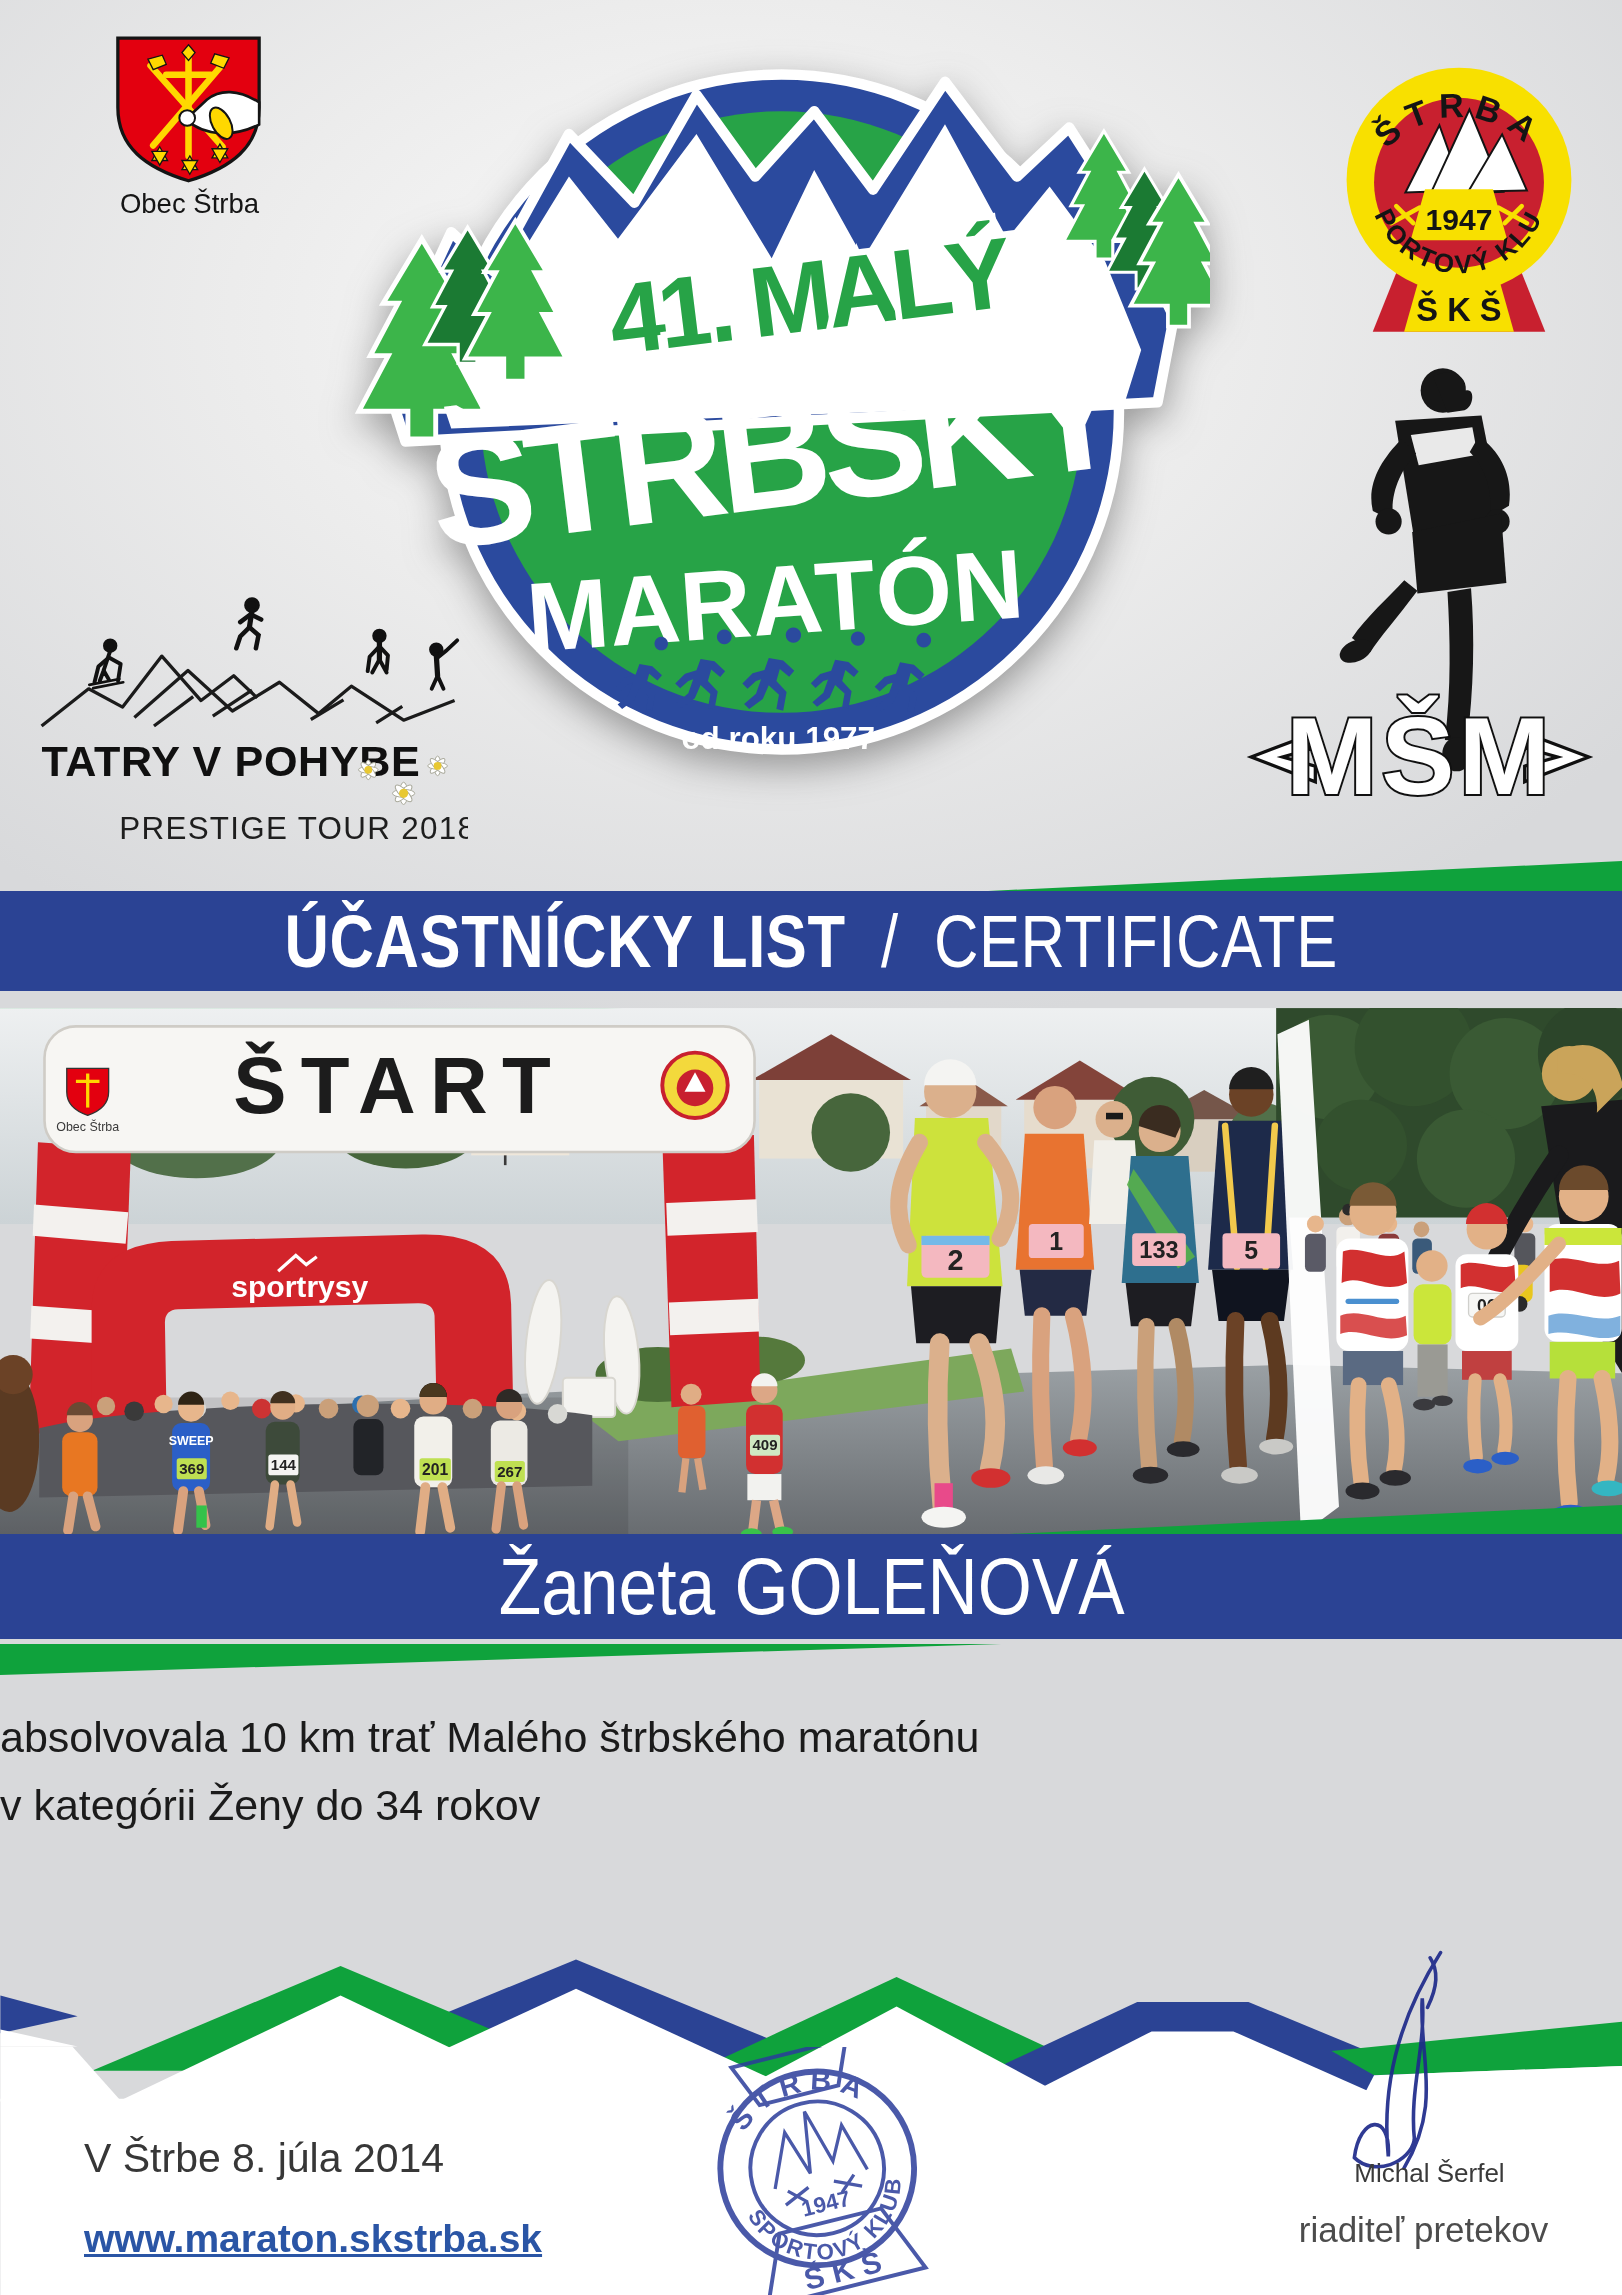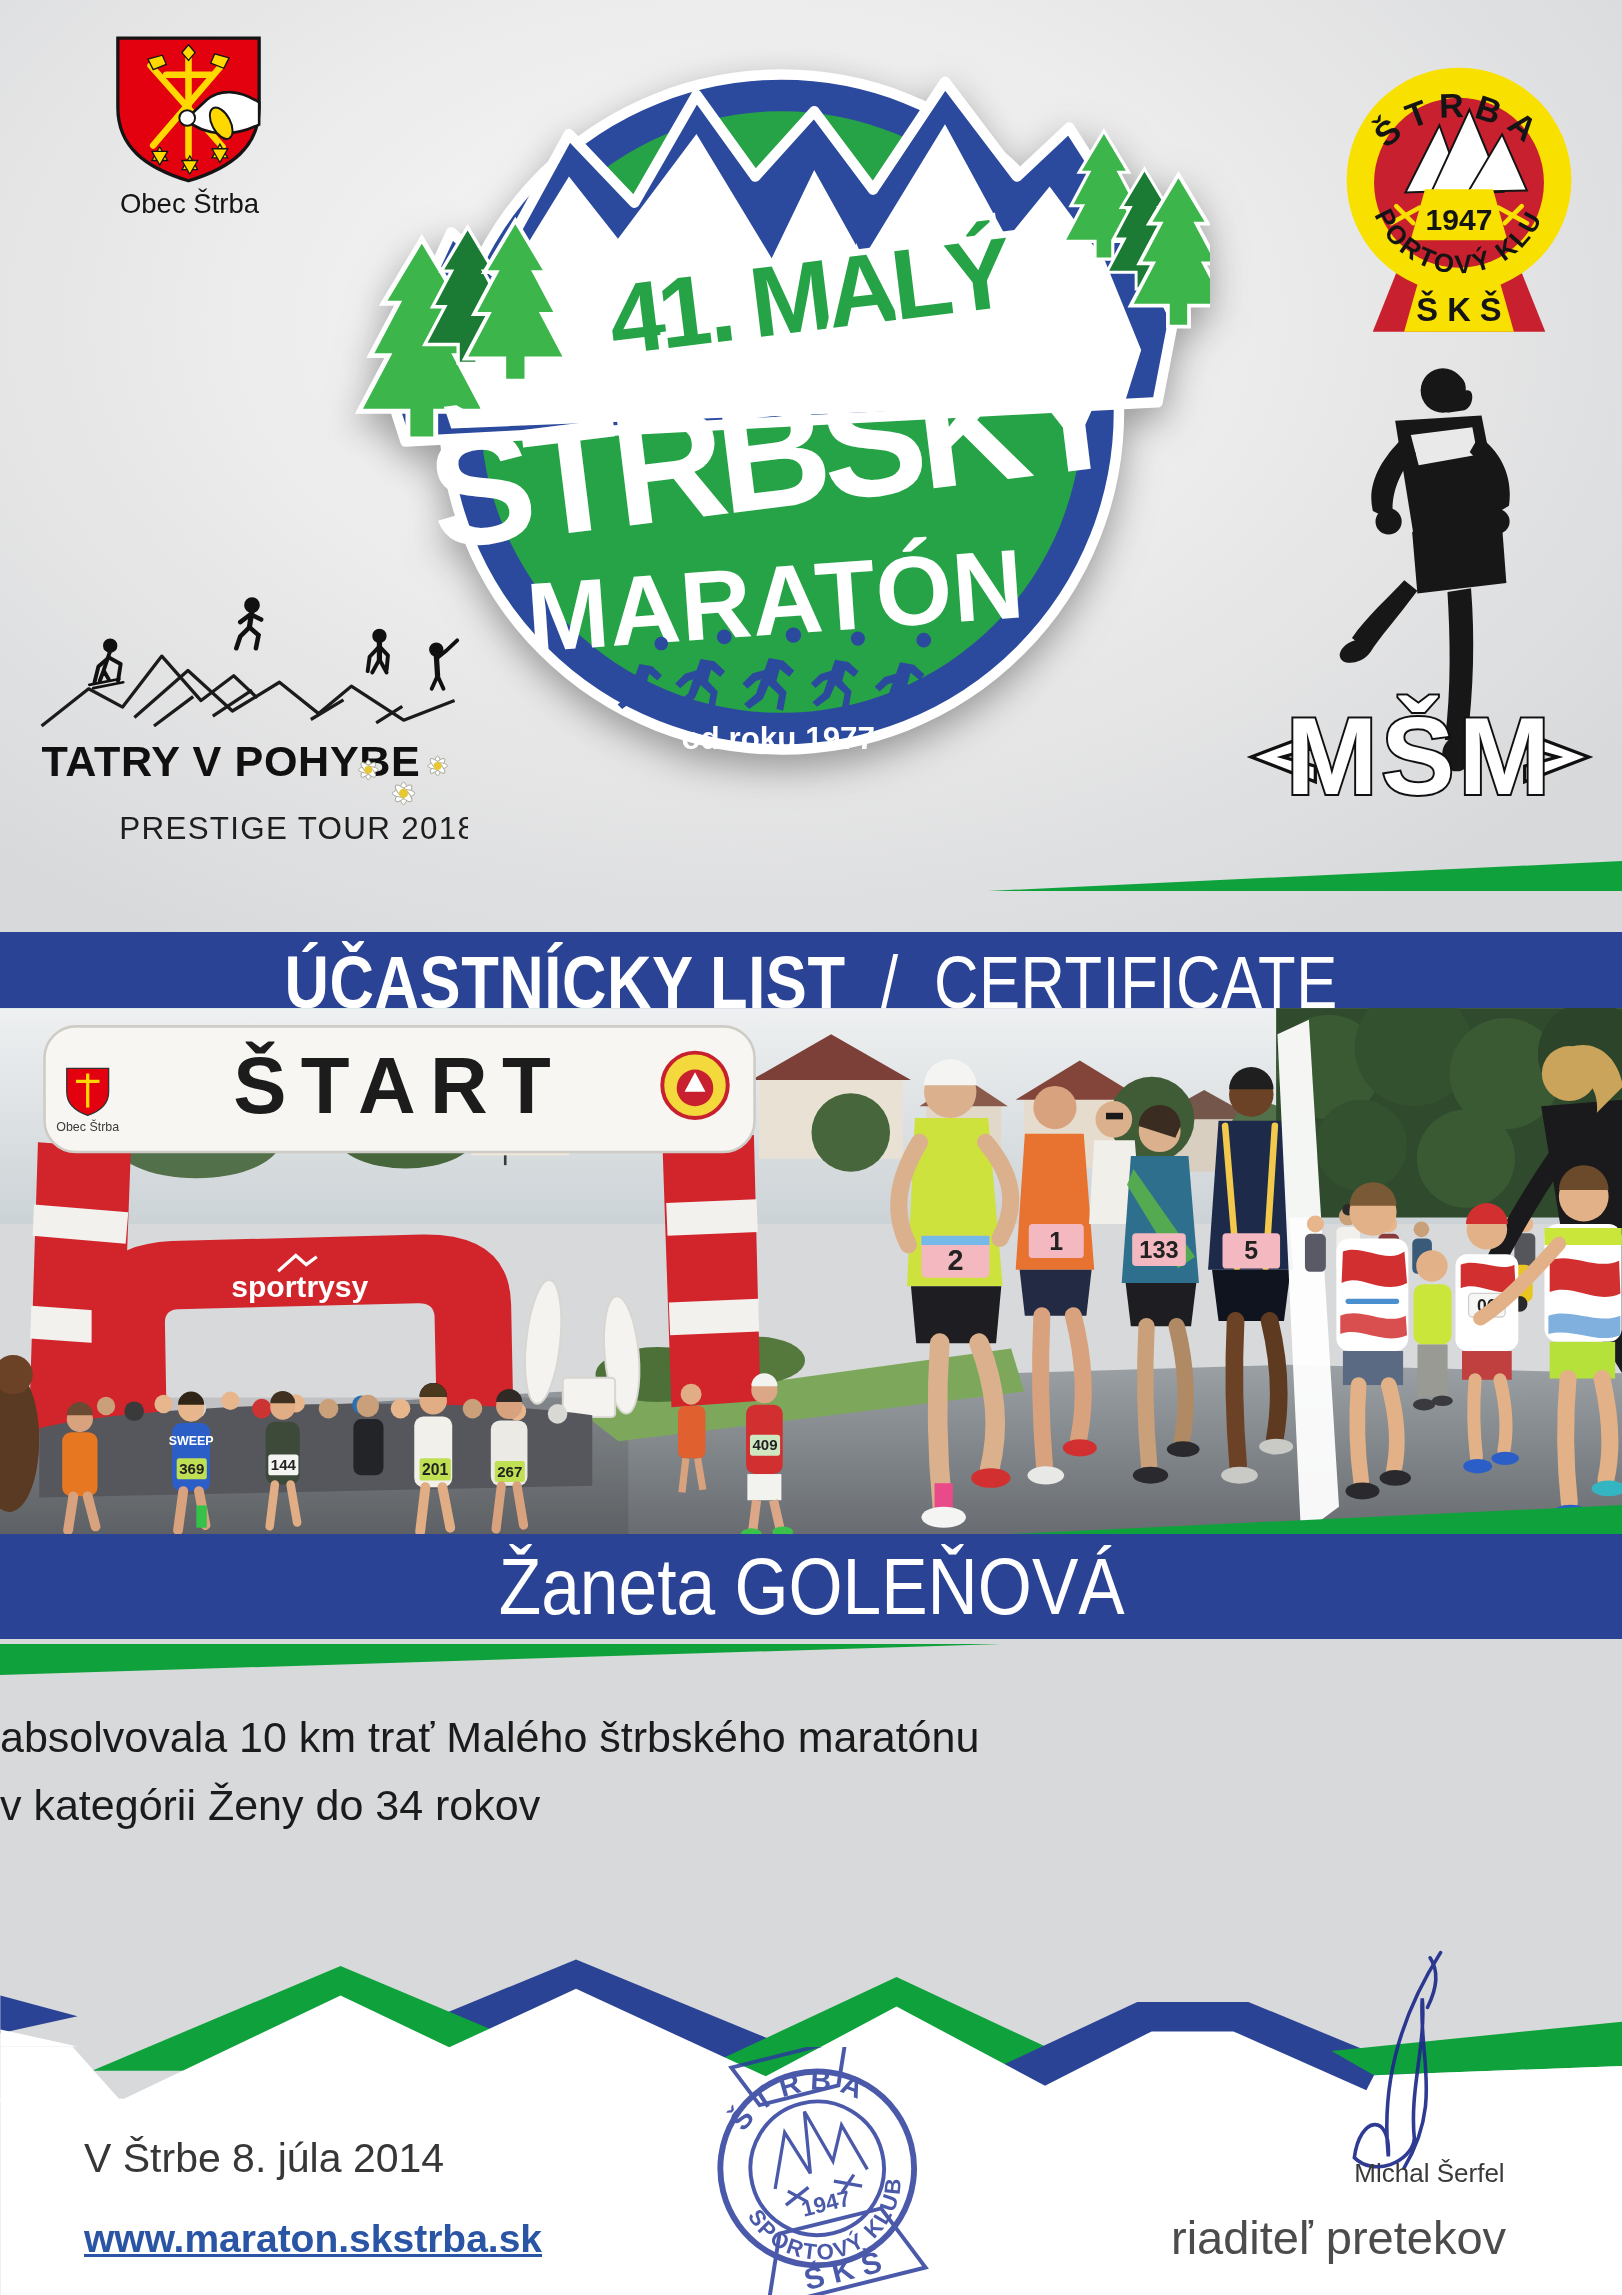--- a/index.html
+++ b/index.html
@@ -17,21 +17,21 @@
   .obec-caption{left:98px;top:188px;width:183px;text-align:center;font-size:27.5px;color:#151515;}
   .banner-text{font-size:75px;letter-spacing:0.7px;}
   .banner-text .bold{font-weight:700;}
   .banner-text .light{font-weight:400;}
   .participant-name{font-size:79px;font-weight:400;}
   .statement{left:0;top:1703px;width:1427px;text-align:left;color:#1b1b1b;font-size:43px;line-height:68px;}
   .result{color:#4c7a55;font-size:52px;font-weight:400;}
   .footer-date{left:84px;top:2135px;font-size:41px;color:#373737;}
   .footer-web{left:84px;top:2217px;font-size:39px;font-weight:700;color:#2a55a5;text-decoration:underline;}
   .signer-name{left:1233px;top:2158px;width:393px;text-align:center;font-size:26px;color:#3a3a3a;}
-  .signer-role{left:1171px;top:2210px;width:393px;font-size:47px;color:#4c4c4c;}
+  .signer-role{left:1227px;top:2210px;width:393px;text-align:center;font-size:35px;color:#4c4c4c;}
   svg text{font-family:"Liberation Sans", sans-serif;}
 </style>
 </head>
 <body>
 
 <div class="page">
 
   <svg class="abs" style="left:110px;top:34px" width="157" height="151" viewBox="0 0 240 230">
     <path d="M12,6 H228 V112 C228,172 186,204 120,224 C54,204 12,172 12,112 Z" fill="#e3000f" stroke="#141414" stroke-width="5"></path>
     <g stroke="#ffd800" stroke-width="10" stroke-linecap="round">
@@ -216,21 +216,21 @@
       <ellipse cx="366" cy="618" rx="22" ry="26"></ellipse>
     </g>
     <g fill="#ffffff" stroke="#101010" stroke-width="5">
       <path d="M150,585 L52,622 L150,660 L150,636 L100,622 L150,608 Z"></path>
       <path d="M470,585 L568,622 L470,660 L470,636 L520,622 L470,608 Z"></path>
     </g>
     <text x="310" y="678" text-anchor="middle" font-size="168" font-weight="800" fill="#ffffff" stroke="#101010" stroke-width="6" paint-order="stroke" letter-spacing="6">MŠM</text>
   </svg>
 
   <div class="wedge" style="left:988px;top:861px;width:635px;height:30px;clip-path:polygon(0 100%,100% 0,100% 100%)"></div>
-  <div class="abs band" style="top:932px;height:100px">
+  <div class="abs band" style="top:891px;height:100px">
     <span class="condense banner-text">
       <span class="bold">ÚČASTNÍCKY LIST</span>
       <span class="light">&nbsp;</span><span class="light">/</span><span class="light">&nbsp;</span>
       <span class="light">CERTIFICATE</span>
     </span>
   </div>
   <div class="wedge" style="left:0;top:1008px;width:623px;height:33px;clip-path:polygon(0 0,100% 0,0 100%)"></div>
 
   <svg class="abs" style="left:0;top:1008px" width="1623" height="527" viewBox="0 0 2480 805">
     <defs>

